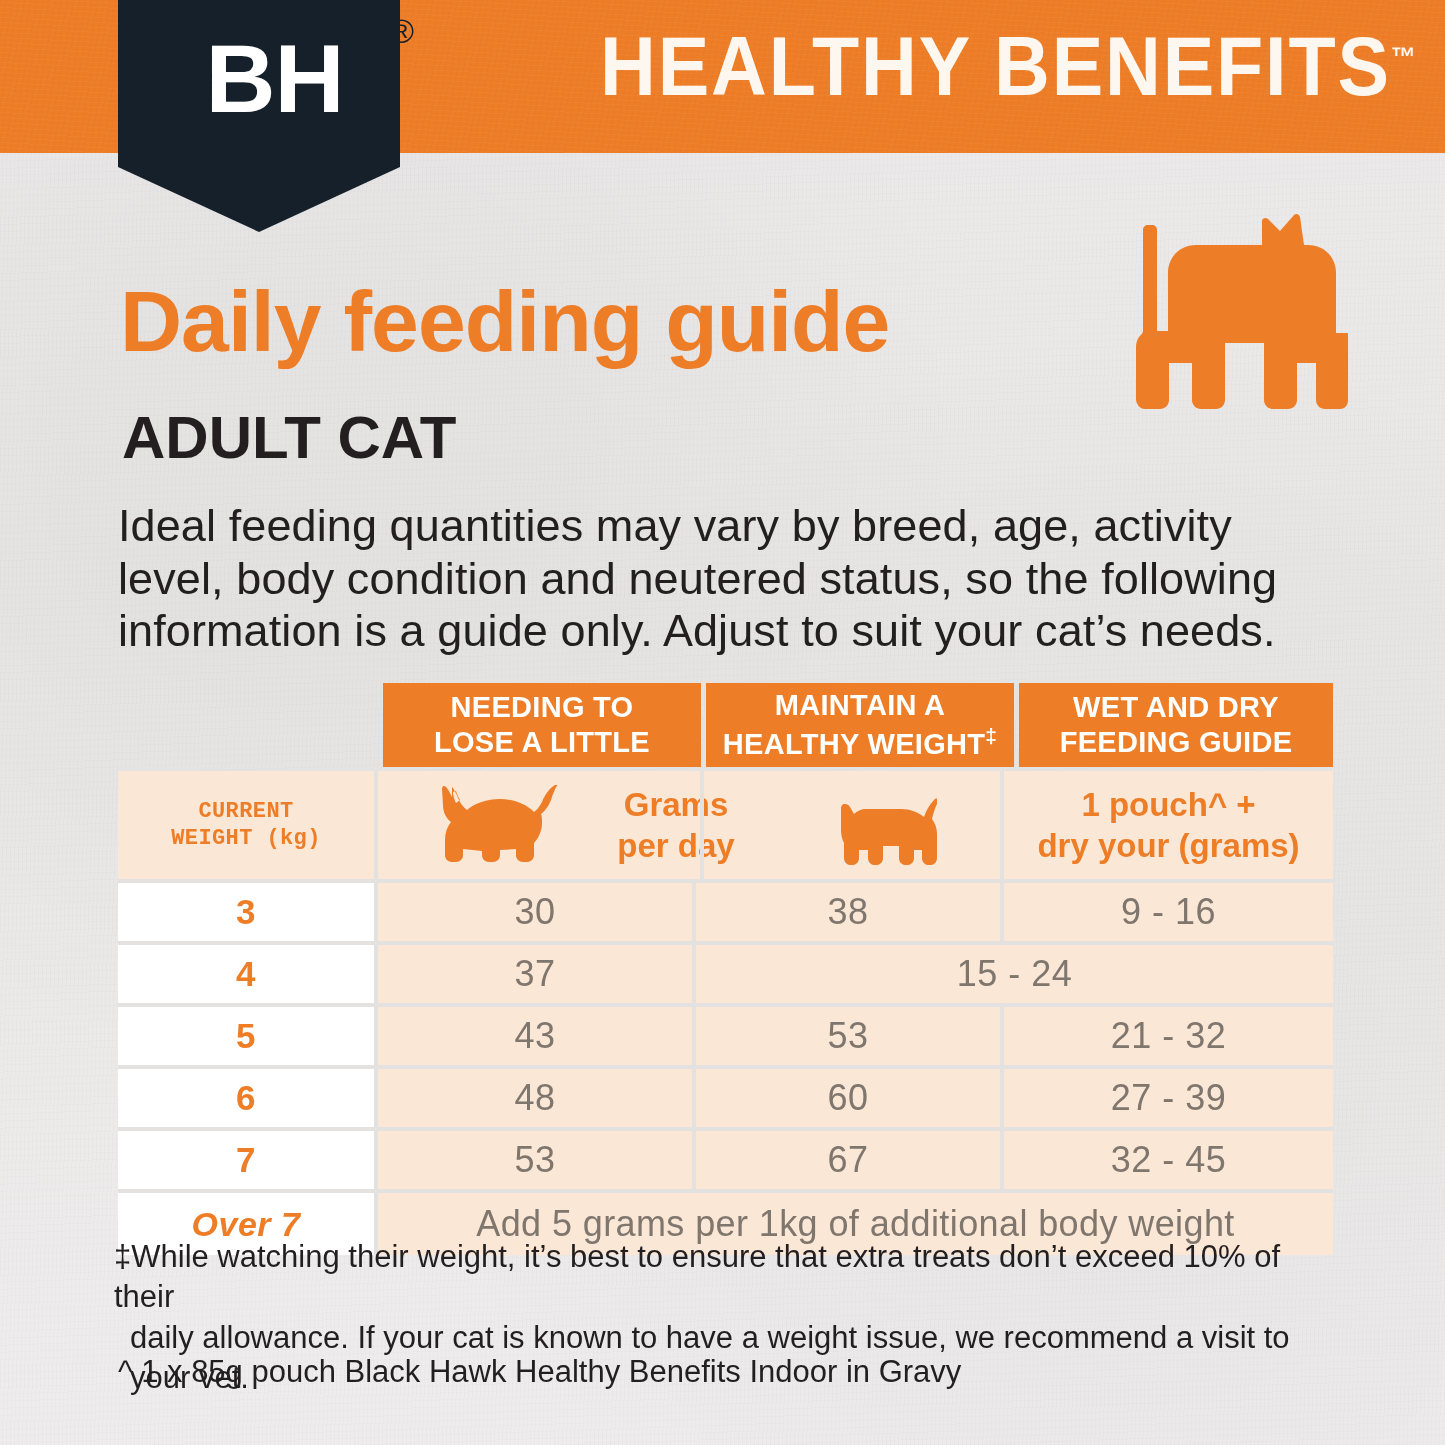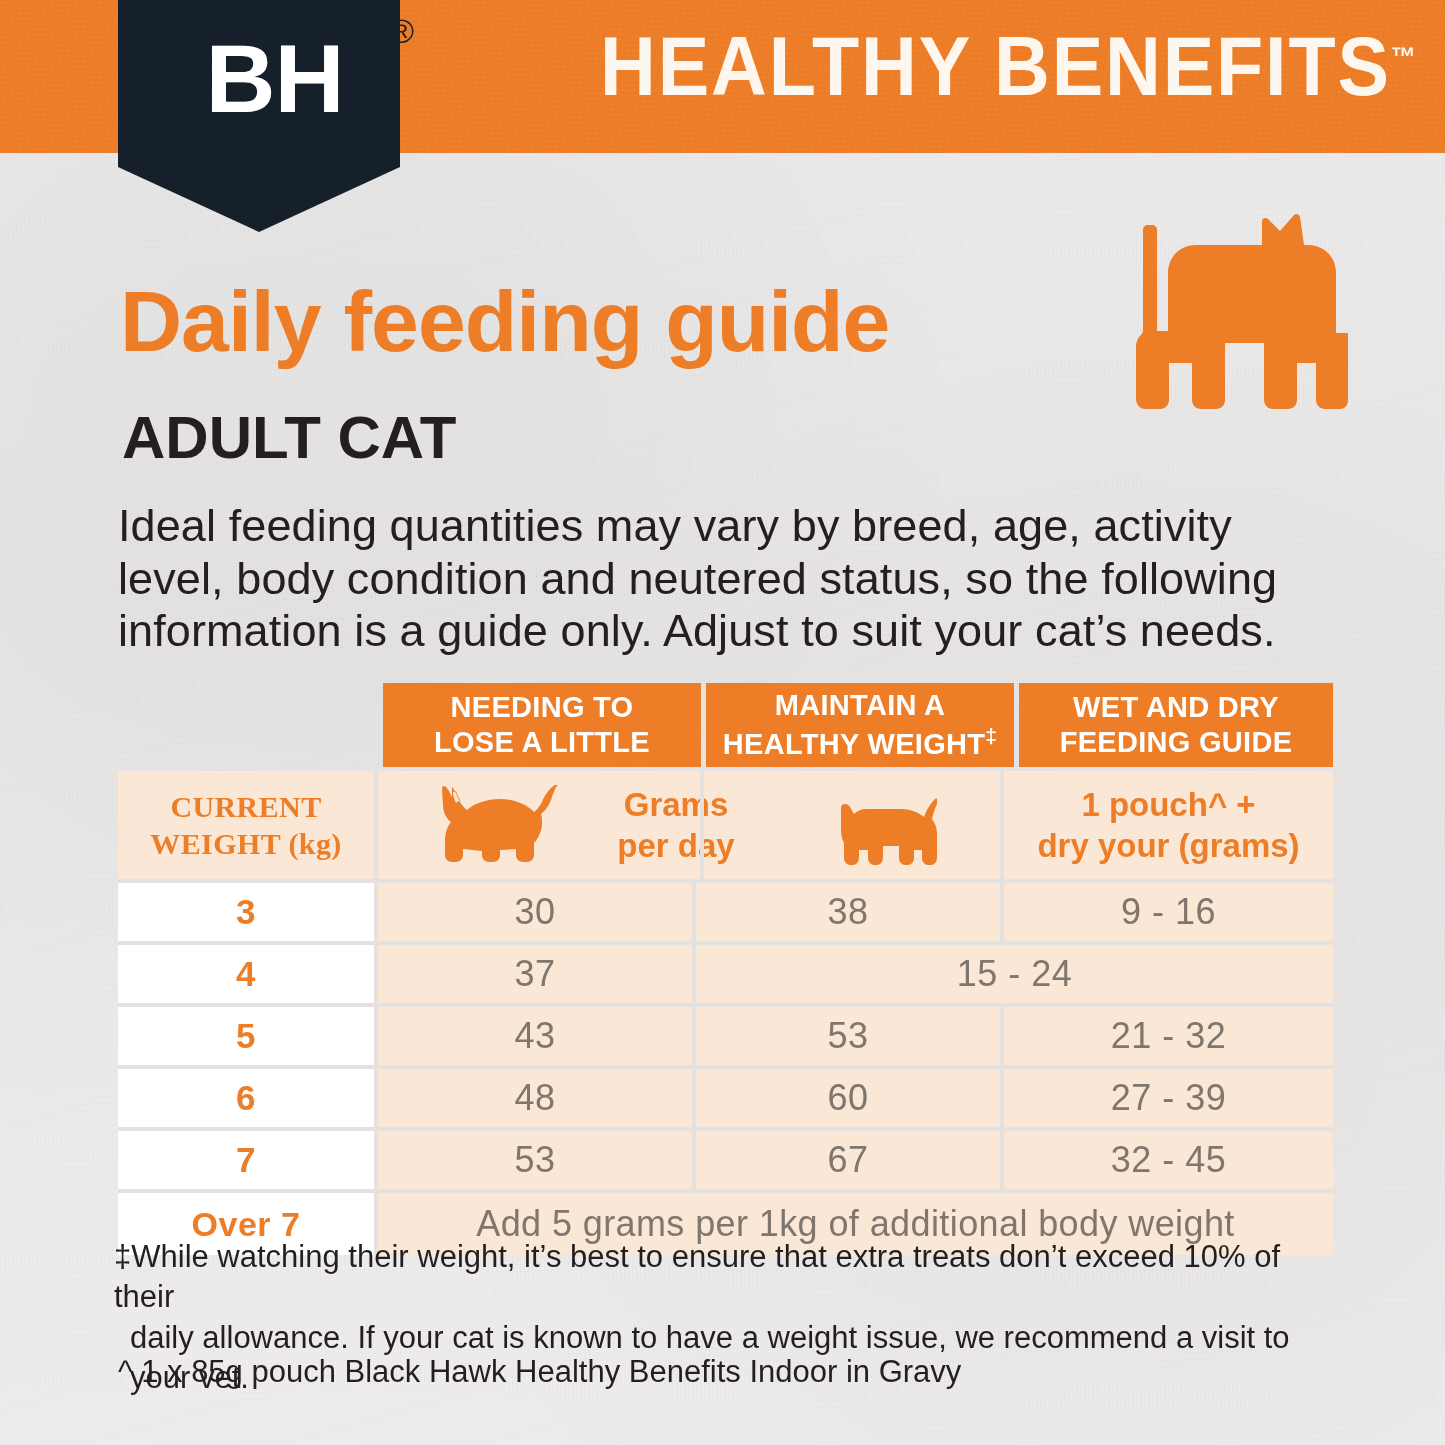--- a/index.html
+++ b/index.html
@@ -155,23 +155,23 @@
   .subhead-row {
     display:flex;
     height:112px;
     background:#FBE7D6;
     border-bottom:4px solid #e4e2e1;
   }
   .sub-cell { display:flex; align-items:center; justify-content:center; position:relative; }
   .sub-weight {
     flex:0 0 260px;
     color:#ED7D26;
-    font-family:Liberation Serif, serif;
-    font-weight:bold;
-    font-size:30px;
+    font-family:Liberation Mono, monospace;
+    font-weight:bold;
+    font-size:22px;
     line-height:1.24;
     text-align:center;
     letter-spacing:0.4px;
     border-right:4px solid #e4e2e1;
   }
   .sub-grams {
     flex:0 0 626px;
     border-right:4px solid #e4e2e1;
     justify-content:flex-start;
     gap:4px;
@@ -221,21 +221,21 @@
     flex:0 0 260px;
     background:#FFFFFF;
     color:#ED7D26;
     font-weight:bold;
     font-size:35px;
     border-right:4px solid #e4e2e1;
   }
   .cell-lose  { flex:0 0 318px; border-right:4px solid #e4e2e1; }
   .cell-maint { flex:0 0 308px; border-right:4px solid #e4e2e1; }
   .cell-wet   { flex:1 1 auto; }
-  .row-over .cell-weight { font-size:34px; }
+  .row-over .cell-weight { font-size:34px;font-style:italic; }
   .cell-span {
     flex:1 1 auto;
     background:#FBE7D6;
     color:#7F766E;
     font-family:"Liberation Sans Narrow","Liberation Sans", sans-serif;
     font-size:36px;
     display:flex; align-items:center; justify-content:center;
     letter-spacing:0.4px;
   }
 

